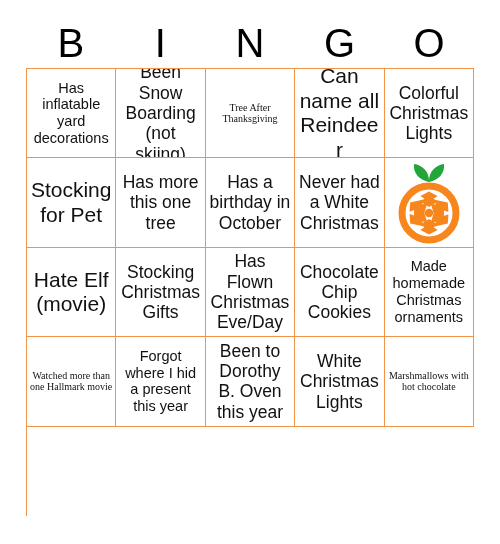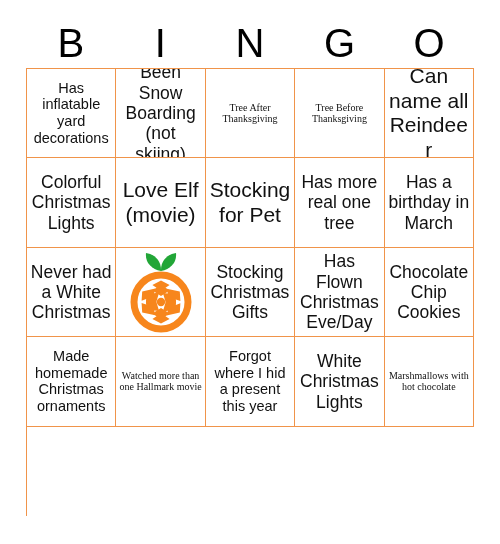--- a/index.html
+++ b/index.html
@@ -105,40 +105,34 @@
   <div class="grid" id="bingo-grid">
       <div class="cell fs-sm">
         <span class="cell-text">Has inflatable yard decorations</span>
       </div>
       <div class="cell fs-md">
         <span class="cell-text">Been Snow Boarding (not skiing)</span>
       </div>
       <div class="cell fs-xs">
         <span class="cell-text">Tree After Thanksgiving</span>
       </div>
-      <div class="cell fs-xs">
-        <span class="cell-text">Tree Before Thanksgiving</span>
-      </div>
       <div class="cell fs-lg">
         <span class="cell-text">Can name all Reindeer</span>
       </div>
       <div class="cell fs-md">
         <span class="cell-text">Colorful Christmas Lights</span>
       </div>
       <div class="cell fs-lg">
-        <span class="cell-text">Love Elf (movie)</span>
-      </div>
-      <div class="cell fs-lg">
         <span class="cell-text">Stocking for Pet</span>
       </div>
       <div class="cell fs-md">
-        <span class="cell-text">Has more real one tree</span>
+        <span class="cell-text">Has more this one tree</span>
       </div>
       <div class="cell fs-md">
-        <span class="cell-text">Has a birthday in March</span>
+        <span class="cell-text">Has a birthday in October</span>
       </div>
       <div class="cell fs-md">
         <span class="cell-text">Never had a White Christmas</span>
       </div>
       <div class="cell fs-md free-cell">
         <span>
           <svg class="orange-icon" viewBox="0 0 78 84" xmlns="http://www.w3.org/2000/svg">
             <path d="M39 20 C39 10, 32 4, 24 3 C23 12, 29 19, 39 21 Z" fill="#22A637"></path>
             <path d="M39 20 C39 10, 46 4, 54 3 C55 12, 49 19, 39 21 Z" fill="#22A637"></path>
             <circle cx="39" cy="52" r="27" fill="none" stroke="#F7861C" stroke-width="7"></circle>
@@ -147,39 +141,45 @@
               <path d="M39 30.5 l8.6 4.6 -4.1 2.6 4.2 2.7 -8.7 5.6 -8.7 -5.6 4.2 -2.7 -4.1 -2.6 Z"></path>
               <path d="M57.8 41.4 l0.6 9.7 -4.6 -1.7 0.2 5 -10.2 -1.6 -2.9 -9.9 4.9 0.6 -1.1 -4.7 Z"></path>
               <path d="M57.8 62.6 l-13.1 2.9 1.1 -4.7 -4.9 0.6 2.9 -9.9 10.2 -1.6 -0.2 5 4.6 -1.7 Z"></path>
               <path d="M39 73.5 l-8.6 -4.6 4.1 -2.6 -4.2 -2.7 8.7 -5.6 8.7 5.6 -4.2 2.7 4.1 2.6 Z"></path>
               <path d="M20.2 62.6 l-0.6 -9.7 4.6 1.7 -0.2 -5 10.2 1.6 2.9 9.9 -4.9 -0.6 1.1 4.7 Z"></path>
               <path d="M20.2 41.4 l13.1 -2.9 -1.1 4.7 4.9 -0.6 -2.9 9.9 -10.2 1.6 0.2 -5 -4.6 1.7 Z"></path>
             </g>
           </svg>
         </span>
       </div>
+      <div class="cell fs-lg">
+        <span class="cell-text">Hate Elf (movie)</span>
+      </div>
       <div class="cell fs-md">
         <span class="cell-text">Stocking Christmas Gifts</span>
       </div>
       <div class="cell fs-md">
         <span class="cell-text">Has Flown Christmas Eve/Day</span>
       </div>
       <div class="cell fs-md">
         <span class="cell-text">Chocolate Chip Cookies</span>
       </div>
       <div class="cell fs-sm">
         <span class="cell-text">Made homemade Christmas ornaments</span>
       </div>
       <div class="cell fs-xs">
         <span class="cell-text">Watched more than one Hallmark movie</span>
       </div>
       <div class="cell fs-sm">
         <span class="cell-text">Forgot where I hid a present this year</span>
       </div>
       <div class="cell fs-md">
+        <span class="cell-text">Been to Dorothy B. Oven this year</span>
+      </div>
+      <div class="cell fs-md">
         <span class="cell-text">White Christmas Lights</span>
       </div>
       <div class="cell fs-xs">
         <span class="cell-text">Marshmallows with hot chocolate</span>
       </div>
     </div>
 
 </div>
 
 </body></html>

